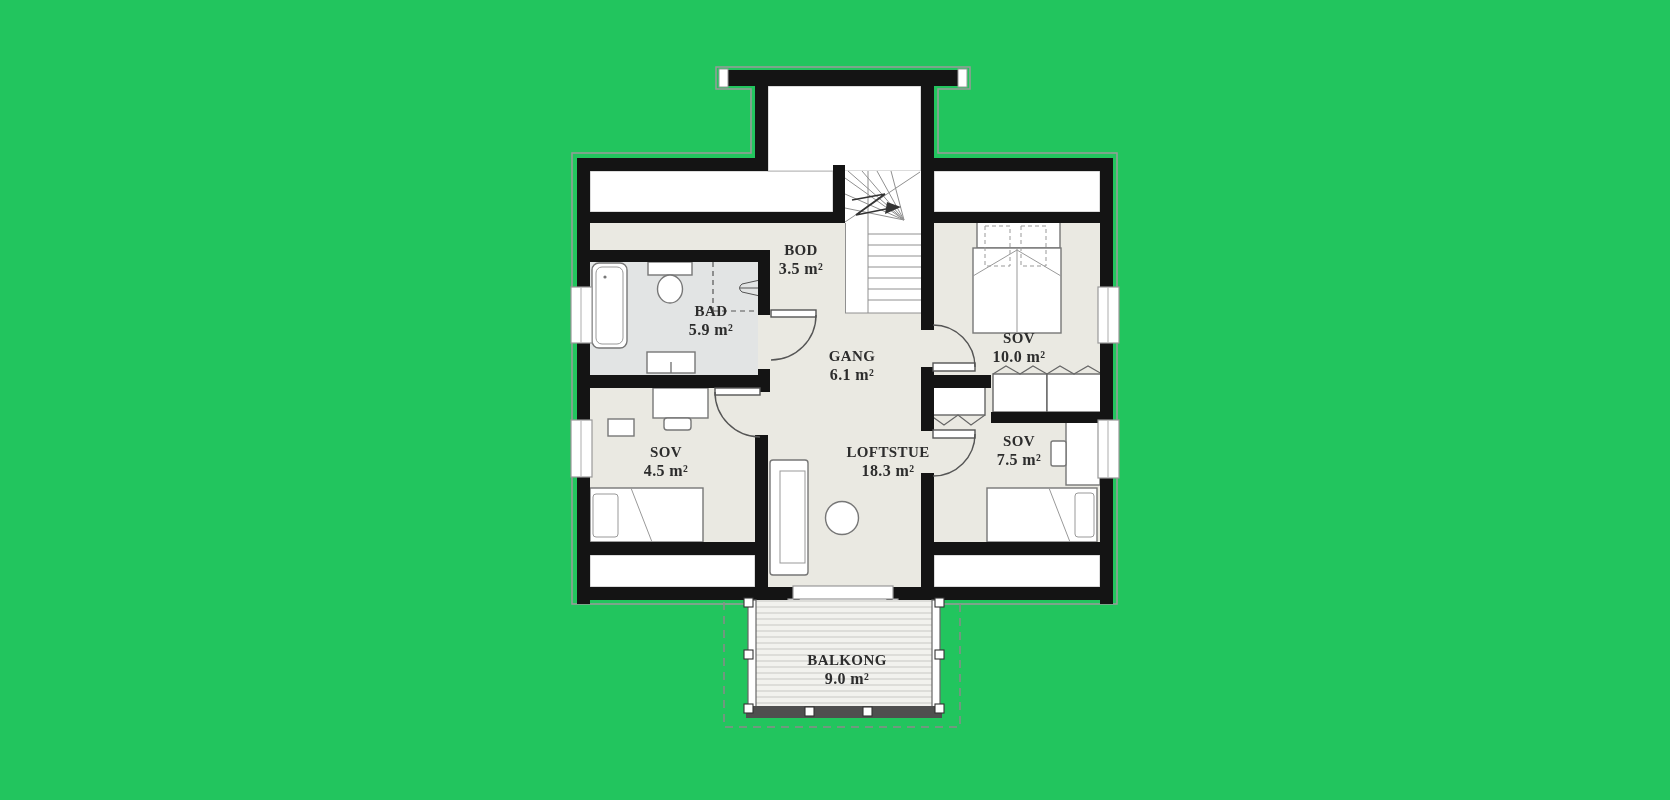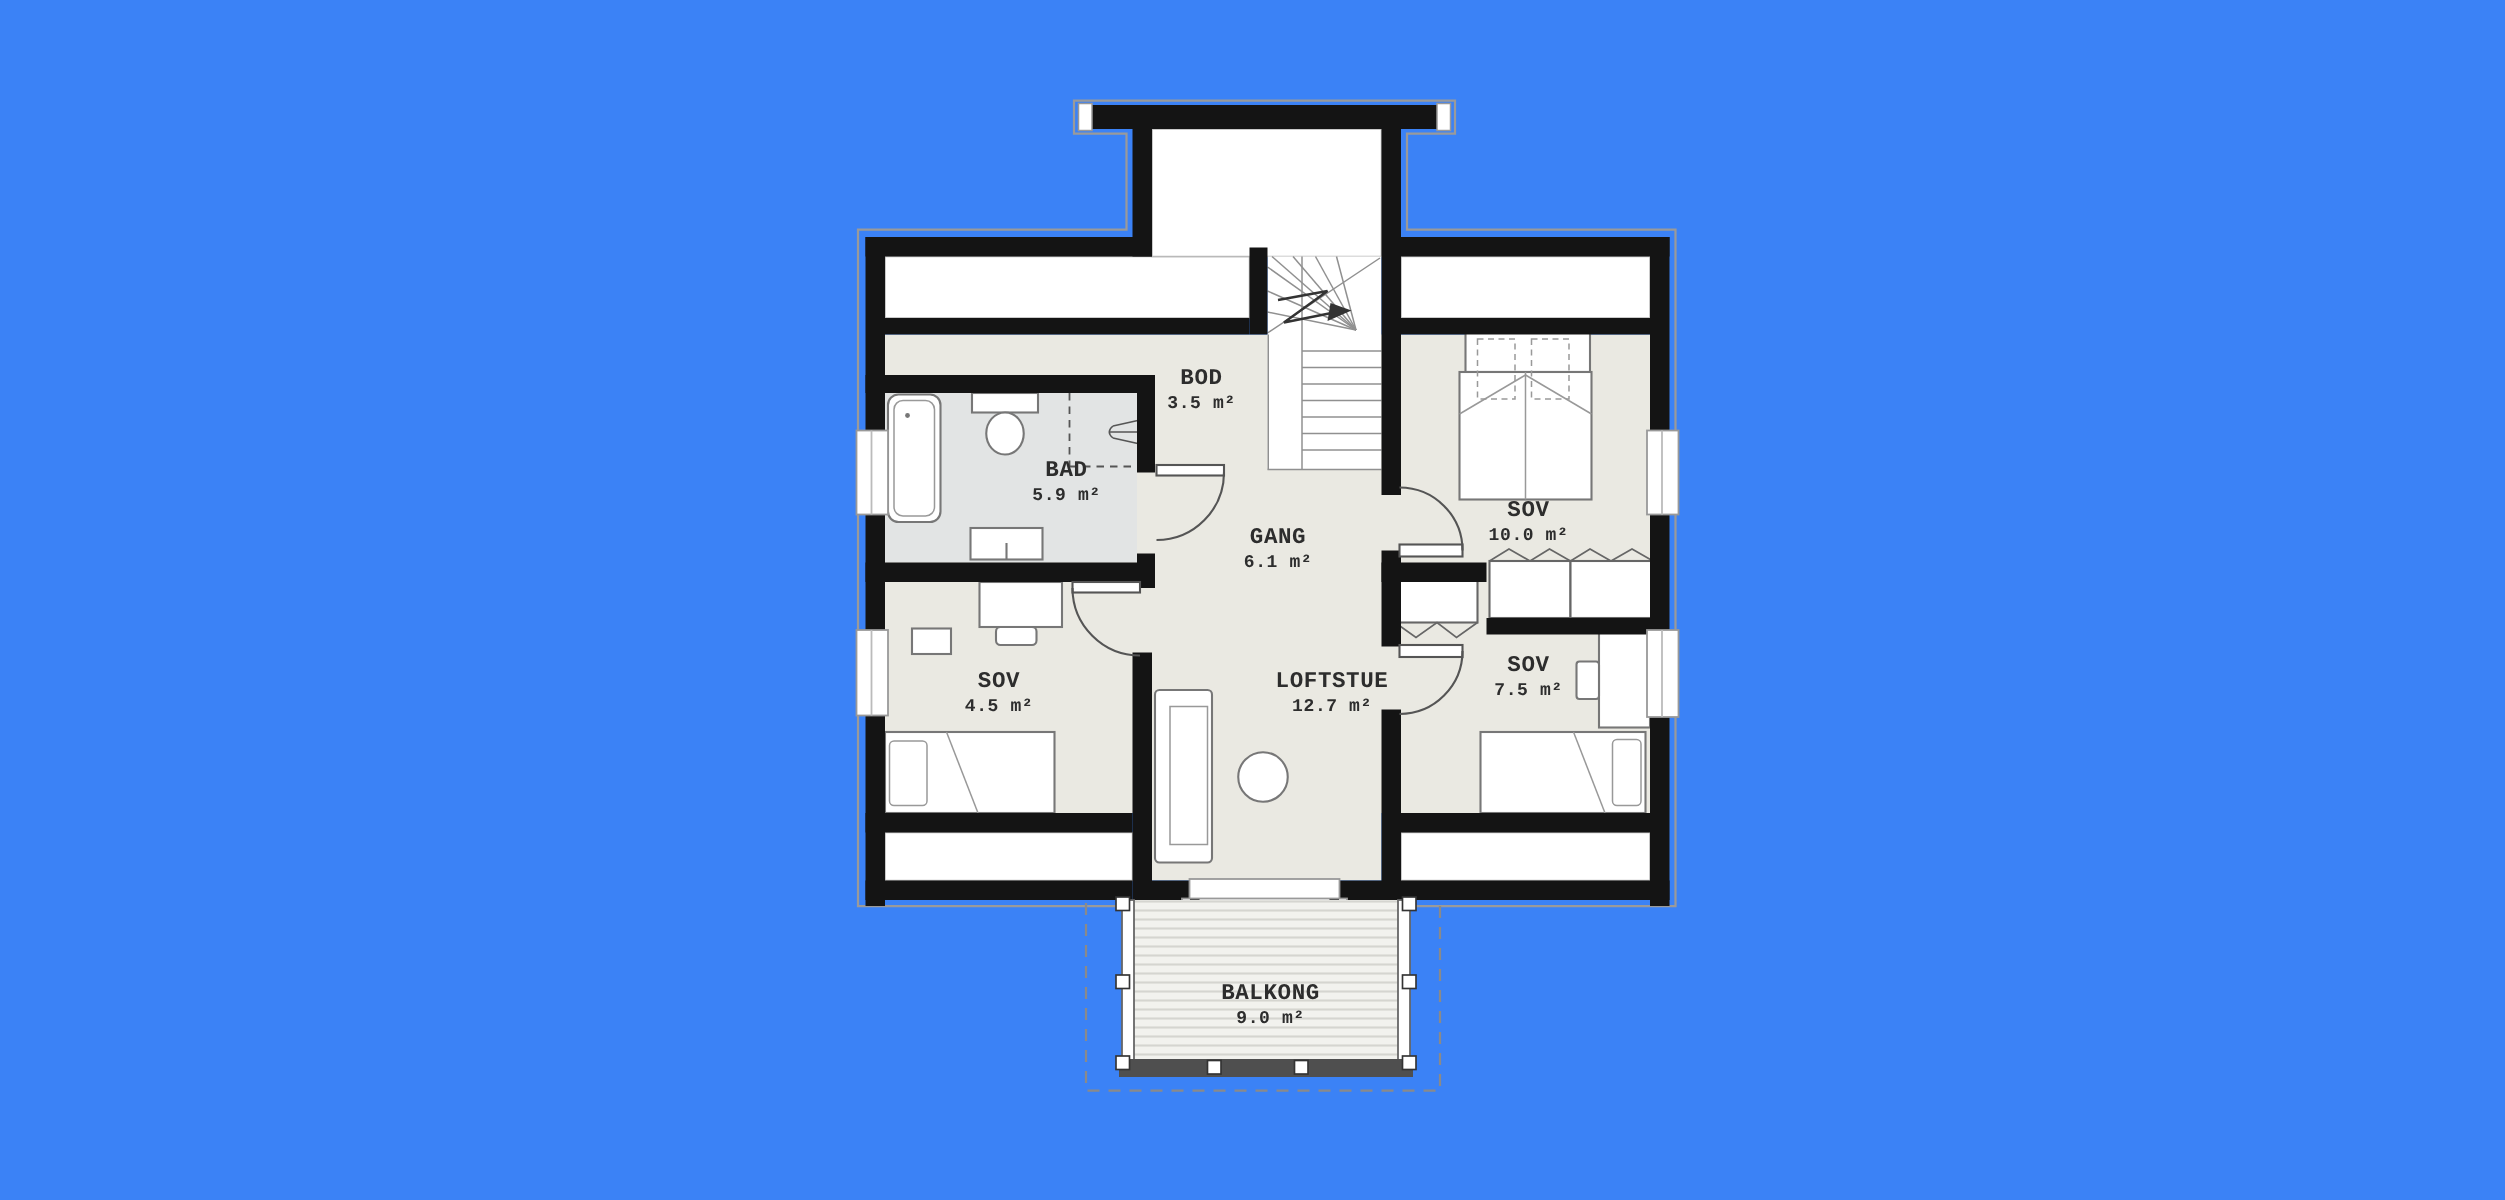--- a/index.html
+++ b/index.html
@@ -1,22 +1,22 @@
 <!DOCTYPE html>
 <html><head>
 <meta charset="utf-8">
 <style>
   html,body{margin:0;padding:0;background:#fff;}
-  #stage{position:relative;width:1670px;height:800px;background:#3b82f6;overflow:hidden;
-         font-family:Liberation Mono, monospace;}
+  #stage{position:relative;width:1670px;height:800px;background:#22c55e;overflow:hidden;
+         font-family:Liberation Serif, serif;}
   #plan-svg{position:absolute;left:0;top:0;}
   .room-label{position:absolute;transform:translate(-50%,-50%);text-align:center;
               font-weight:bold;font-size:15px;line-height:1.18;color:#2d2d2d;
               letter-spacing:.4px;white-space:nowrap;pointer-events:none;}
-  .room-label .area{font-size:12px;}
+  .room-label .area{font-size:16px;}
   
   .label-bod      {left:801px; top:260px;}
   .label-bad      {left:675px; top:321px;margin-left:36px;}
   .label-gang     {left:852px; top:366px;}
   .label-sov1     {left:1019px;top:348px;}
   .label-sov2     {left:666px; top:462px;}
   .label-loftstue {left:888px; top:462px;}
   .label-sov3     {left:1019px;top:451px;}
   .label-balkong  {left:847px; top:670px;}
 </style>
@@ -231,21 +231,21 @@
   <div class="room-label label-sov1">
     <div>SOV</div>
     <div class="area">10.0 m²</div>
   </div>
   <div class="room-label label-sov2">
     <div>SOV</div>
     <div class="area">4.5 m²</div>
   </div>
   <div class="room-label label-loftstue">
     <div>LOFTSTUE</div>
-    <div class="area">12.7 m²</div>
+    <div class="area">18.3 m²</div>
   </div>
   <div class="room-label label-sov3">
     <div>SOV</div>
     <div class="area">7.5 m²</div>
   </div>
   <div class="room-label label-balkong">
     <div>BALKONG</div>
     <div class="area">9.0 m²</div>
   </div>
 </div>

